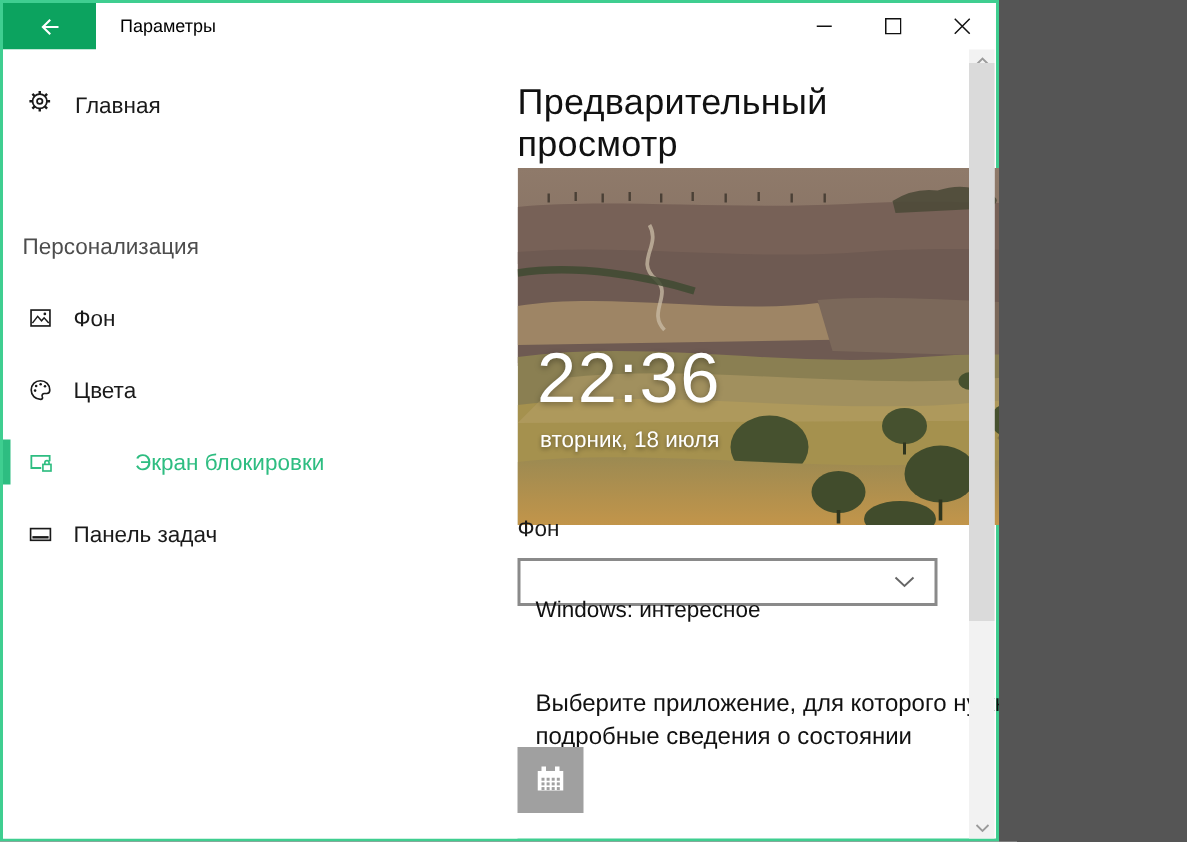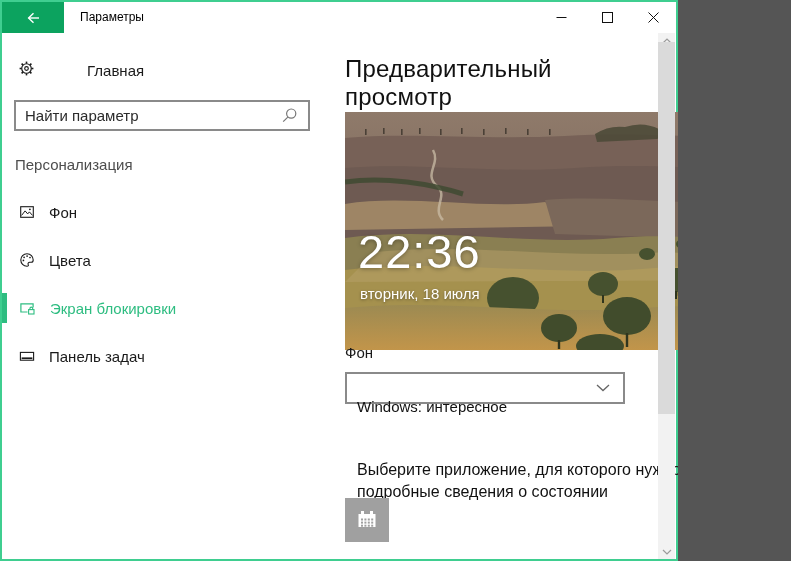--- a/index.html
+++ b/index.html
@@ -1,50 +1,49 @@
 <!DOCTYPE html>
 <html style="--window-border: #3FCE90; --accent-button: #0CA35F; --selected-green: #2EBD81; --border-gray: #8A8A8A; --button-gray: #A0A0A0; --scrollbar-track: #F2F2F2; --scrollbar-thumb: #DADADA;"><head>
 <meta charset="utf-8">
 <style>
   html,body{margin:0;padding:0;background:#555;}
   body{font-family:"Liberation Sans","DejaVu Sans",sans-serif;}
   .window{
     position:relative;width:666px;height:561px;background:#fff;overflow:hidden;
     box-shadow: inset 0 0 0 2px var(--window-border);
-    padding-left: 12px;
   }
   
   .titlebar{position:absolute;left:2px;top:2px;right:2px;height:31px;background:#fff;}
   .back-button{
     position:absolute;left:0;top:0;width:62px;height:31px;border:0;padding:0;
     background:var(--accent-button);color:#fff;cursor:pointer;display:flex;align-items:center;justify-content:center;
   }
   .window-title{position:absolute;left:78px;top:0;height:31px;line-height:31px;font-size:12px;color:#000;}
   .win-controls{position:absolute;right:0;top:0;height:31px;display:flex;}
   .win-btn{width:46px;height:31px;border:0;background:transparent;display:flex;align-items:center;justify-content:center;color:#111;cursor:pointer;}
   
   .sidebar{position:absolute;left:2px;top:33px;width:343px;bottom:2px;background:#fff;}
-  .home-row{position:absolute;left:0;top:19px;width:100%;height:36px;display:flex;align-items:center;cursor:pointer;color:#1a1a1a;gap:37px;}
+  .home-row{position:absolute;left:0;top:19px;width:100%;height:36px;display:flex;align-items:center;cursor:pointer;color:#1a1a1a;}
   .home-row .icon{margin-left:16px;}
   .home-row .label{margin-left:15px;font-size:15px;}
   .searchbox{
     position:absolute;left:12px;top:67px;width:296px;height:31px;box-sizing:border-box;
     border:2px solid var(--border-gray);background:#fff;display:flex;align-items:center;
   }
   .searchbox input{
     flex:1;border:0;outline:none;font-family:inherit;font-size:15px;color:#1a1a1a;padding:0 4px 0 9px;background:transparent;
   }
   .searchbox input::placeholder{color:#2b2b2b;opacity:1;}
   .searchbox .mag{margin-right:10px;color:#767676;display:flex;}
   .section-label{position:absolute;left:13px;top:123px;font-size:15px;color:#4d4d4d;}
   .nav{position:absolute;left:0;top:155px;width:100%;}
   .nav-item{position:relative;height:48px;display:flex;align-items:center;cursor:pointer;color:#1a1a1a;}
   .nav-item .icon{margin-left:17px;display:flex;color:inherit;}
   .nav-item .label{margin-left:14px;font-size:15px;}
-  .nav-item.selected{color:var(--selected-green);}
+  .nav-item.selected{color:var(--selected-green);gap:40px;}
   .nav-item.selected::before{
     content:"";position:absolute;left:0;top:9px;bottom:9px;width:5px;background:var(--selected-green);
   }
   
   .main{position:absolute;left:345px;top:33px;right:20px;bottom:2px;}
   .page-heading{margin:0;position:absolute;left:0;top:22px;font-size:24px;font-weight:300;color:#111;letter-spacing:.2px;}
   .preview{position:absolute;left:0;top:79px;width:413px;height:238px;overflow:hidden;}
   .preview svg.landscape{position:absolute;left:0;top:0;width:100%;height:100%;}
   .preview-time{
     position:absolute;left:13px;top:112px;font-size:47px;font-weight:300;color:#fff;
@@ -128,29 +127,20 @@
             <path d="M11.2 11.2 L12.6 12.6"></path>
               <path d="M3.4 3.4 L4.8 4.8"></path>
             <path d="M11.2 4.8 L12.6 3.4"></path>
               <path d="M3.4 12.6 L4.8 11.2"></path>
           </g>
         </svg>
       </span>
       <span class="label">Главная</span>
     </div>
 
-    <div class="searchbox">
-      <input type="text" placeholder="Найти параметр" style="">
-      <span class="mag">
-        <svg width="17" height="17" viewBox="0 0 17 17" fill="none" stroke="currentColor" stroke-width="1.2">
-          <circle cx="10.2" cy="6.6" r="4.6"></circle>
-            <path d="M6.8 10.1 L2.2 14.7"></path>
-        </svg>
-      </span>
-    </div>
 
     <div class="section-label">Персонализация</div>
 
     <nav class="nav">
 
       <div class="nav-item">
         <span class="icon">
           <svg width="16" height="16" viewBox="0 0 16 16" fill="none" stroke="currentColor">
             <rect x="1.7" y="2.7" width="12.6" height="10.6" stroke-width="1.1"></rect>
             <path d="M2.6 11.4 L6.1 6.9 L8.7 9.9 L10.4 7.9 L13.5 11.4" stroke-width="1"></path>

